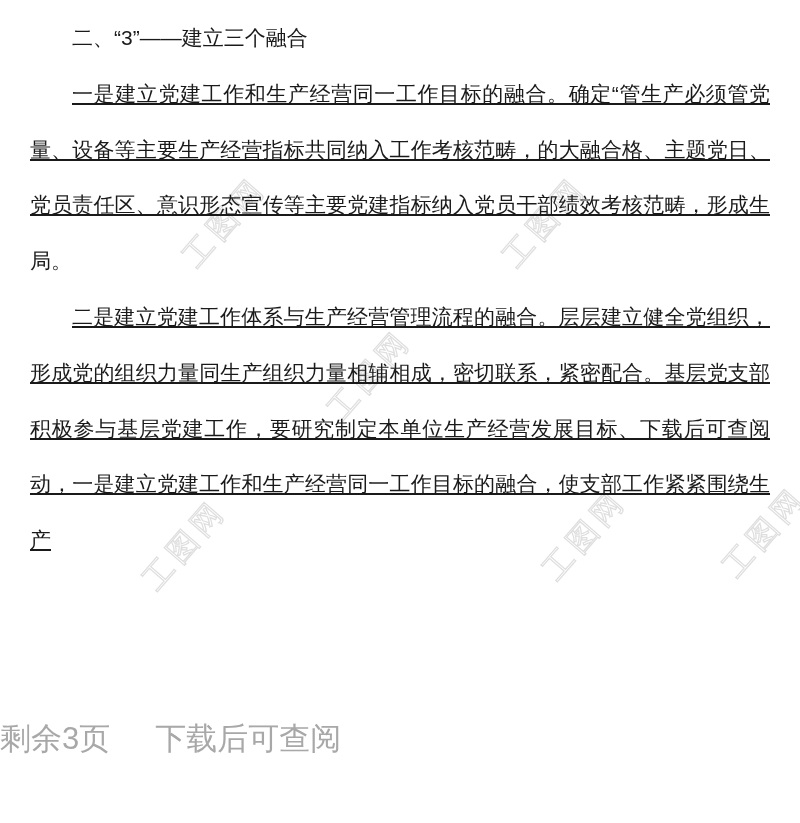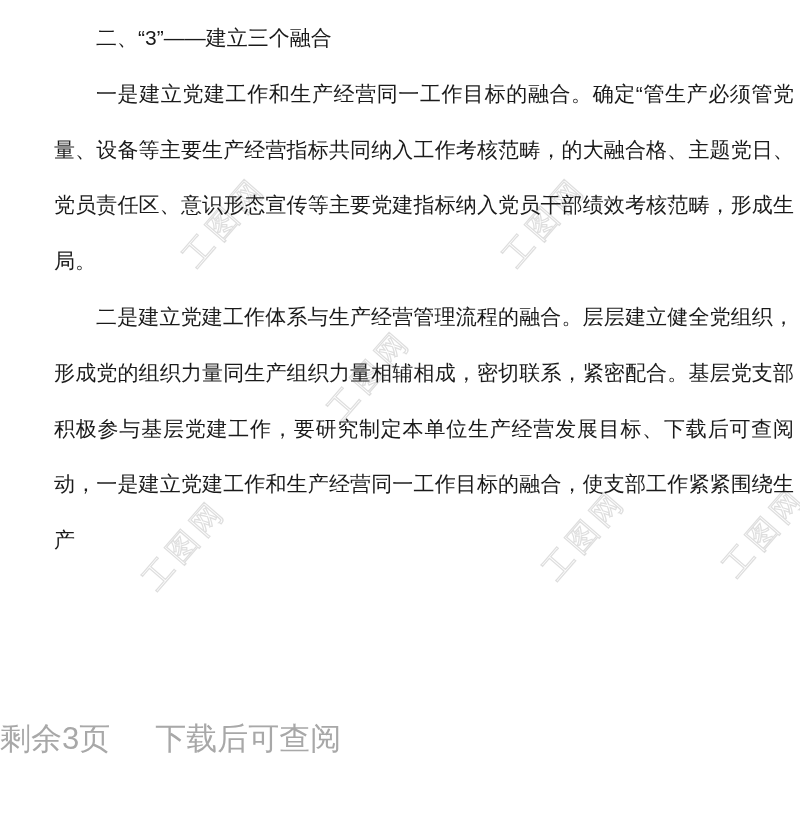--- a/index.html
+++ b/index.html
@@ -37,34 +37,34 @@
   @supports not (-webkit-text-stroke: 1px #000) {
     .wm { color: #e9e9e9; -webkit-text-stroke: 0; }
   }
   
   .doc-body {
     position: absolute;
     z-index: 1;
     top: 10px;
     left: 30px;
     width: 740px;
-    margin-left: 24px;
   }
   .line {
     height: 55.8px;
     line-height: 55.8px;
     font-size: 21px;
     color: #1a1a1a;
     white-space: nowrap;
     overflow: visible;
   }
   .line.fill {
     white-space: normal;
     text-align: justify;
     text-align-last: justify;
+    text-decoration: underline;
   }
   .line.indent {
     text-indent: 2em;
   }
   
   .footer {
     position: absolute;
     z-index: 1;
     top: 720px;
     left: 0;

